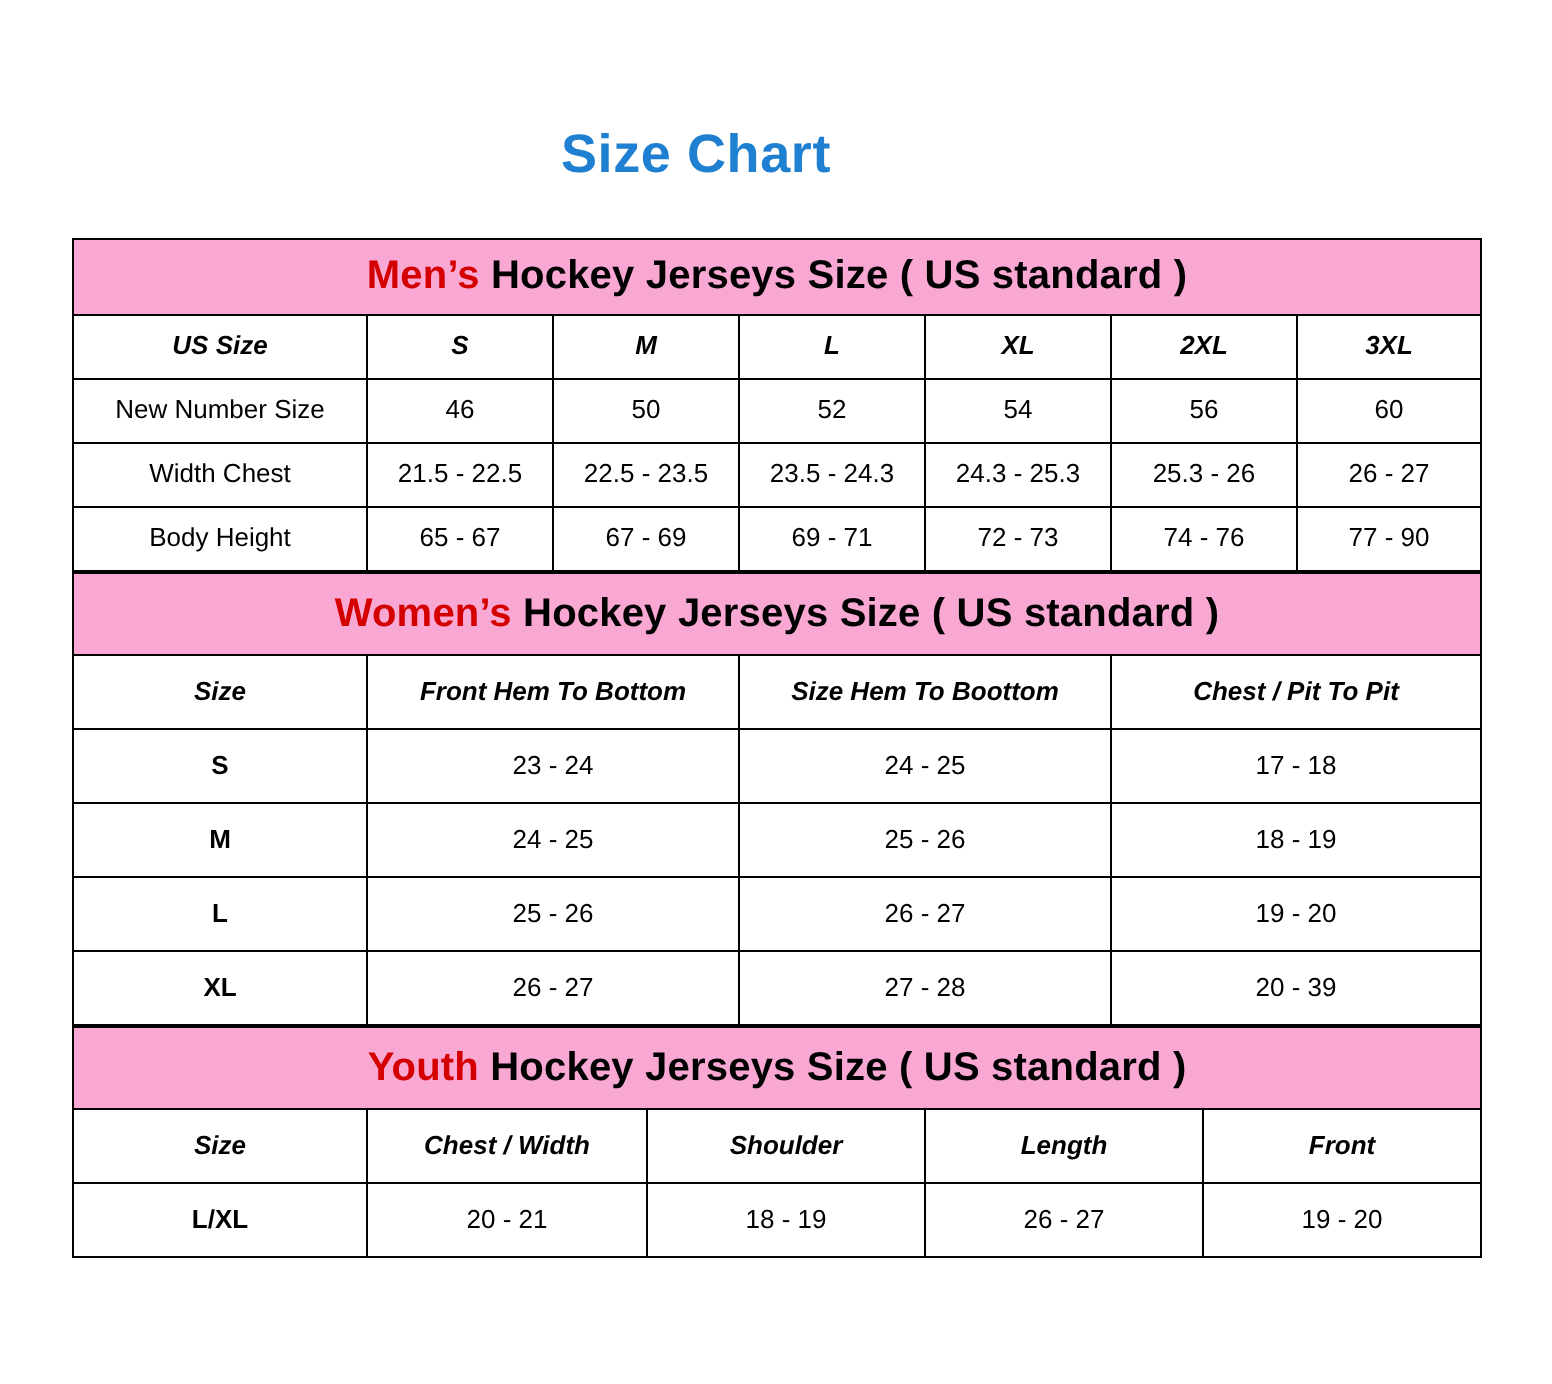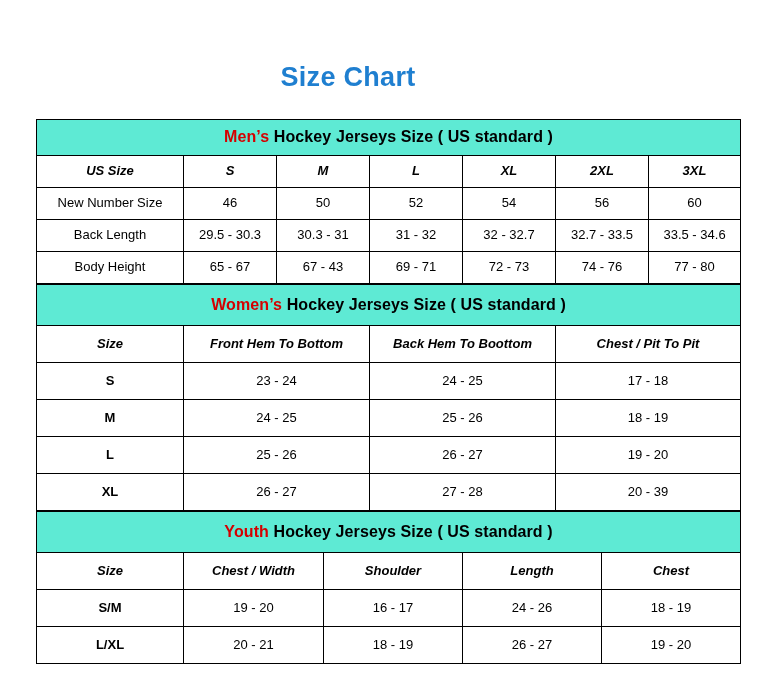--- a/index.html
+++ b/index.html
@@ -40,22 +40,22 @@
   td, th {
     border: 1px solid #000000;
     font-size: 13px;
     text-align: center;
     padding: 5px 2px;
     font-weight: normal;
     vertical-align: middle;
     line-height: 1.15;
   }
   .banner {
-    background: #5eead4;
-    font-size: 16px;
+    background: #f9a8d4;
+    font-size: 20px;
     font-weight: bold;
     padding: 7px 2px;
     text-align: center;
     letter-spacing: 0.1px;
   }
   .banner .accent-red { color: #d40000; }
   .banner .accent-dark { color: #000000; }
   .hdr {
     font-weight: bold;
     font-size: 13px;
@@ -107,55 +107,55 @@
         <tr>
           <td class="rowlabel">New Number Size</td>
           <td>46</td>
           <td>50</td>
           <td>52</td>
           <td>54</td>
           <td>56</td>
           <td>60</td>
         </tr>
         <tr>
-          <td class="rowlabel">Back Length</td>
-          <td>29.5 - 30.3</td>
-          <td>30.3 - 31</td>
-          <td>31 - 32</td>
-          <td>32 - 32.7</td>
-          <td>32.7 - 33.5</td>
-          <td>33.5 - 34.6</td>
+          <td class="rowlabel">Width Chest</td>
+          <td>21.5 - 22.5</td>
+          <td>22.5 - 23.5</td>
+          <td>23.5 - 24.3</td>
+          <td>24.3 - 25.3</td>
+          <td>25.3 - 26</td>
+          <td>26 - 27</td>
         </tr>
         <tr>
           <td class="rowlabel">Body Height</td>
           <td>65 - 67</td>
-          <td>67 - 43</td>
+          <td>67 - 69</td>
           <td>69 - 71</td>
           <td>72 - 73</td>
           <td>74 - 76</td>
-          <td>77 - 80</td>
+          <td>77 - 90</td>
         </tr>
       </tbody>
     </table>
 
     <table class="tbl-women">
       <colgroup>
         <col style="width:147px">
         <col style="width:186px">
         <col style="width:186px">
         <col style="width:185px">
       </colgroup>
       <tbody>
         <tr>
           <td class="banner" colspan="4"><span class="accent-red">Women’s</span><span class="accent-dark"> Hockey Jerseys Size ( US standard )</span></td>
         </tr>
         <tr>
           <td class="hdr">Size</td>
           <td class="hdr">Front Hem To Bottom</td>
-          <td class="hdr">Back Hem To Boottom</td>
+          <td class="hdr">Size Hem To Boottom</td>
           <td class="hdr">Chest / Pit To Pit</td>
         </tr>
         <tr>
           <td class="rowlabel-b">S</td>
           <td>23 - 24</td>
           <td>24 - 25</td>
           <td>17 - 18</td>
         </tr>
         <tr>
           <td class="rowlabel-b">M</td>
@@ -188,28 +188,21 @@
       </colgroup>
       <tbody>
         <tr>
           <td class="banner" colspan="5"><span class="accent-red">Youth</span><span class="accent-dark"> Hockey Jerseys Size ( US standard )</span></td>
         </tr>
         <tr>
           <td class="hdr">Size</td>
           <td class="hdr">Chest / Width</td>
           <td class="hdr">Shoulder</td>
           <td class="hdr">Length</td>
-          <td class="hdr">Chest</td>
-        </tr>
-        <tr>
-          <td class="rowlabel-b">S/M</td>
-          <td>19 - 20</td>
-          <td>16 - 17</td>
-          <td>24 - 26</td>
-          <td>18 - 19</td>
+          <td class="hdr">Front</td>
         </tr>
         <tr>
           <td class="rowlabel-b">L/XL</td>
           <td>20 - 21</td>
           <td>18 - 19</td>
           <td>26 - 27</td>
           <td>19 - 20</td>
         </tr>
       </tbody>
     </table>

